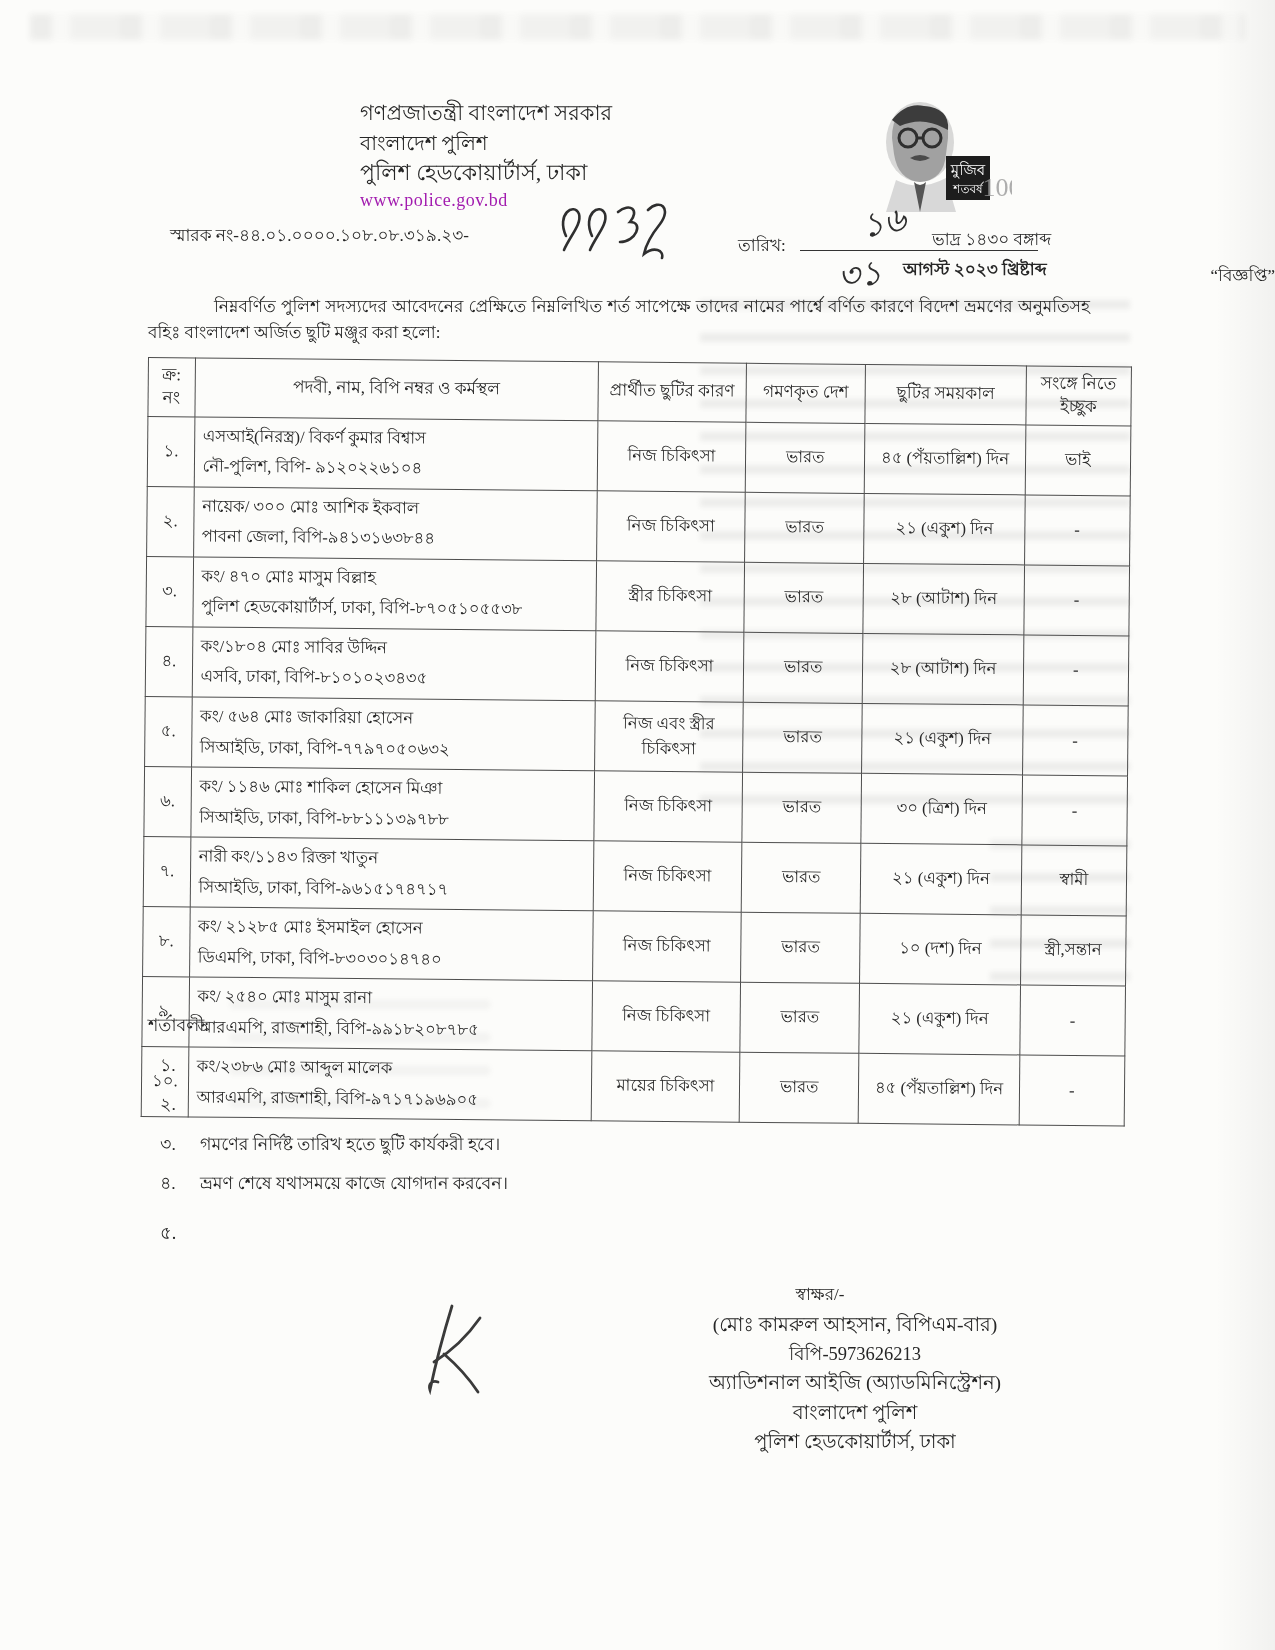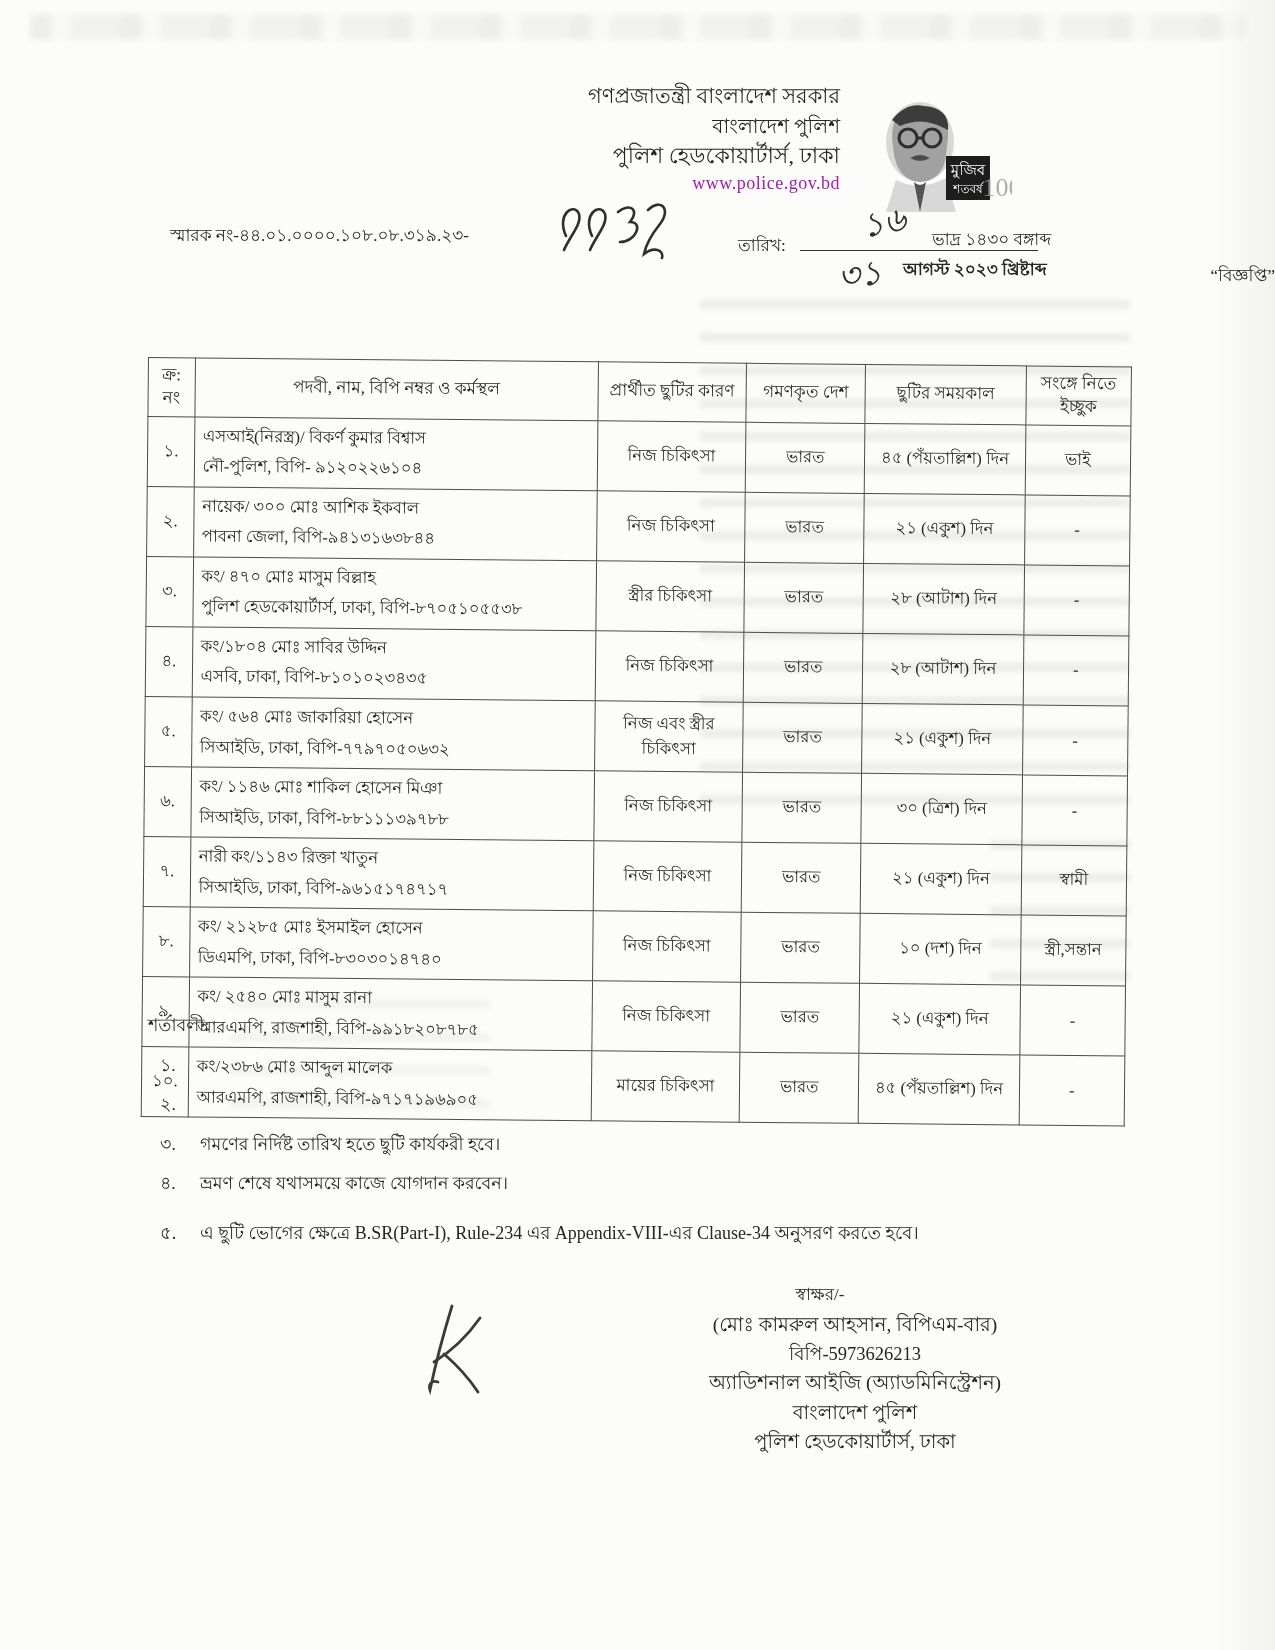--- a/index.html
+++ b/index.html
@@ -17,21 +17,21 @@
   }
   .scan-edge{
     position:absolute;right:0;top:0;width:60px;height:1650px;
     background:linear-gradient(90deg,rgba(0,0,0,0),rgba(0,0,0,.045));
   }
   
   .ghost{position:absolute;filter:blur(2.5px);opacity:.10;pointer-events:none;}
   .ghost-lines{
     background:repeating-linear-gradient(180deg,#6a6a6a 0 9px,transparent 9px 33px);
   }
-  .header-block{position:absolute;left:360px;top:86px;width:480px;text-align:right;line-height:1.0;}
+  .header-block{position:absolute;left:360px;top:103px;width:480px;text-align:left;line-height:1.0;}
   .header-block .h1{font-size:21px;margin-bottom:9px;}
   .header-block .h2{font-size:20px;margin-bottom:9px;}
   .header-block .h3{font-size:22px;margin-bottom:7px;}
   .header-block .web{font-size:18px;letter-spacing:.5px;color:#a21caf;}
   
   .logo{position:absolute;left:862px;top:94px;width:150px;height:118px;}
   .memo-line{position:absolute;left:170px;top:222px;font-size:17px;white-space:nowrap;}
   .hw{color:#2e2e2e;}
   .hw-scribble{position:absolute;left:552px;top:196px;}
   .date-label{position:absolute;left:738px;top:232px;font-size:17px;}
@@ -128,20 +128,21 @@
 
   <div class="date-label">তারিখ:</div>
   <div class="date-hw-top hw">১৬</div>
   <div class="date-frac-line"></div>
   <div class="date-hw-bottom hw">৩১</div>
   <div class="date-bn">ভাদ্র ১৪৩০ বঙ্গাব্দ</div>
   <div class="date-en">আগস্ট ২০২৩ খ্রিষ্টাব্দ</div>
 
   <div class="doc-title">“বিজ্ঞপ্তি”</div>
 
+  <div class="intro"><span class="indent"></span><span>নিম্নবর্ণিত পুলিশ সদস্যদের আবেদনের প্রেক্ষিতে নিম্নলিখিত শর্ত সাপেক্ষে তাদের নামের পার্শ্বে বর্ণিত কারণে বিদেশ ভ্রমণের অনুমতিসহ বহিঃ বাংলাদেশ অর্জিত ছুটি মঞ্জুর করা হলো:</span></div>
 
   <table class="leave-table">
     <colgroup>
       <col class="col-sl">
         <col class="col-name">
         <col class="col-reason">
       <col class="col-country">
         <col class="col-duration">
         <col class="col-comp">
     </colgroup>
@@ -280,21 +281,20 @@
     <div class="cond-item">
       <span class="num">৩.</span>
       <span>গমণের নির্দিষ্ট তারিখ হতে ছুটি কার্যকরী হবে।</span>
     </div>
     <div class="cond-item">
       <span class="num">৪.</span>
       <span>ভ্রমণ শেষে যথাসময়ে কাজে যোগদান করবেন।</span>
     </div>
     <div class="cond-item gap">
       <span class="num">৫.</span>
-      <span>এ ছুটি ভোগের ক্ষেত্রে B.SR(Part-I), Rule-234 এর Appendix-VIII-এর Clause-34 অনুসরণ করতে হবে।</span>
     </div>
   </div>
 
   <svg class="k-mark" width="90" height="110" viewBox="0 0 90 110">
     <g fill="none" stroke="#3a3a3a" stroke-width="2.8" stroke-linecap="round">
       <path d="M34,18 C26,44 18,74 12,102 C10,96 14,92 20,94"></path>
       <path d="M62,30 C48,50 32,64 16,74"></path>
       <path d="M26,66 C40,78 52,92 60,104"></path>
     </g>
   </svg>

